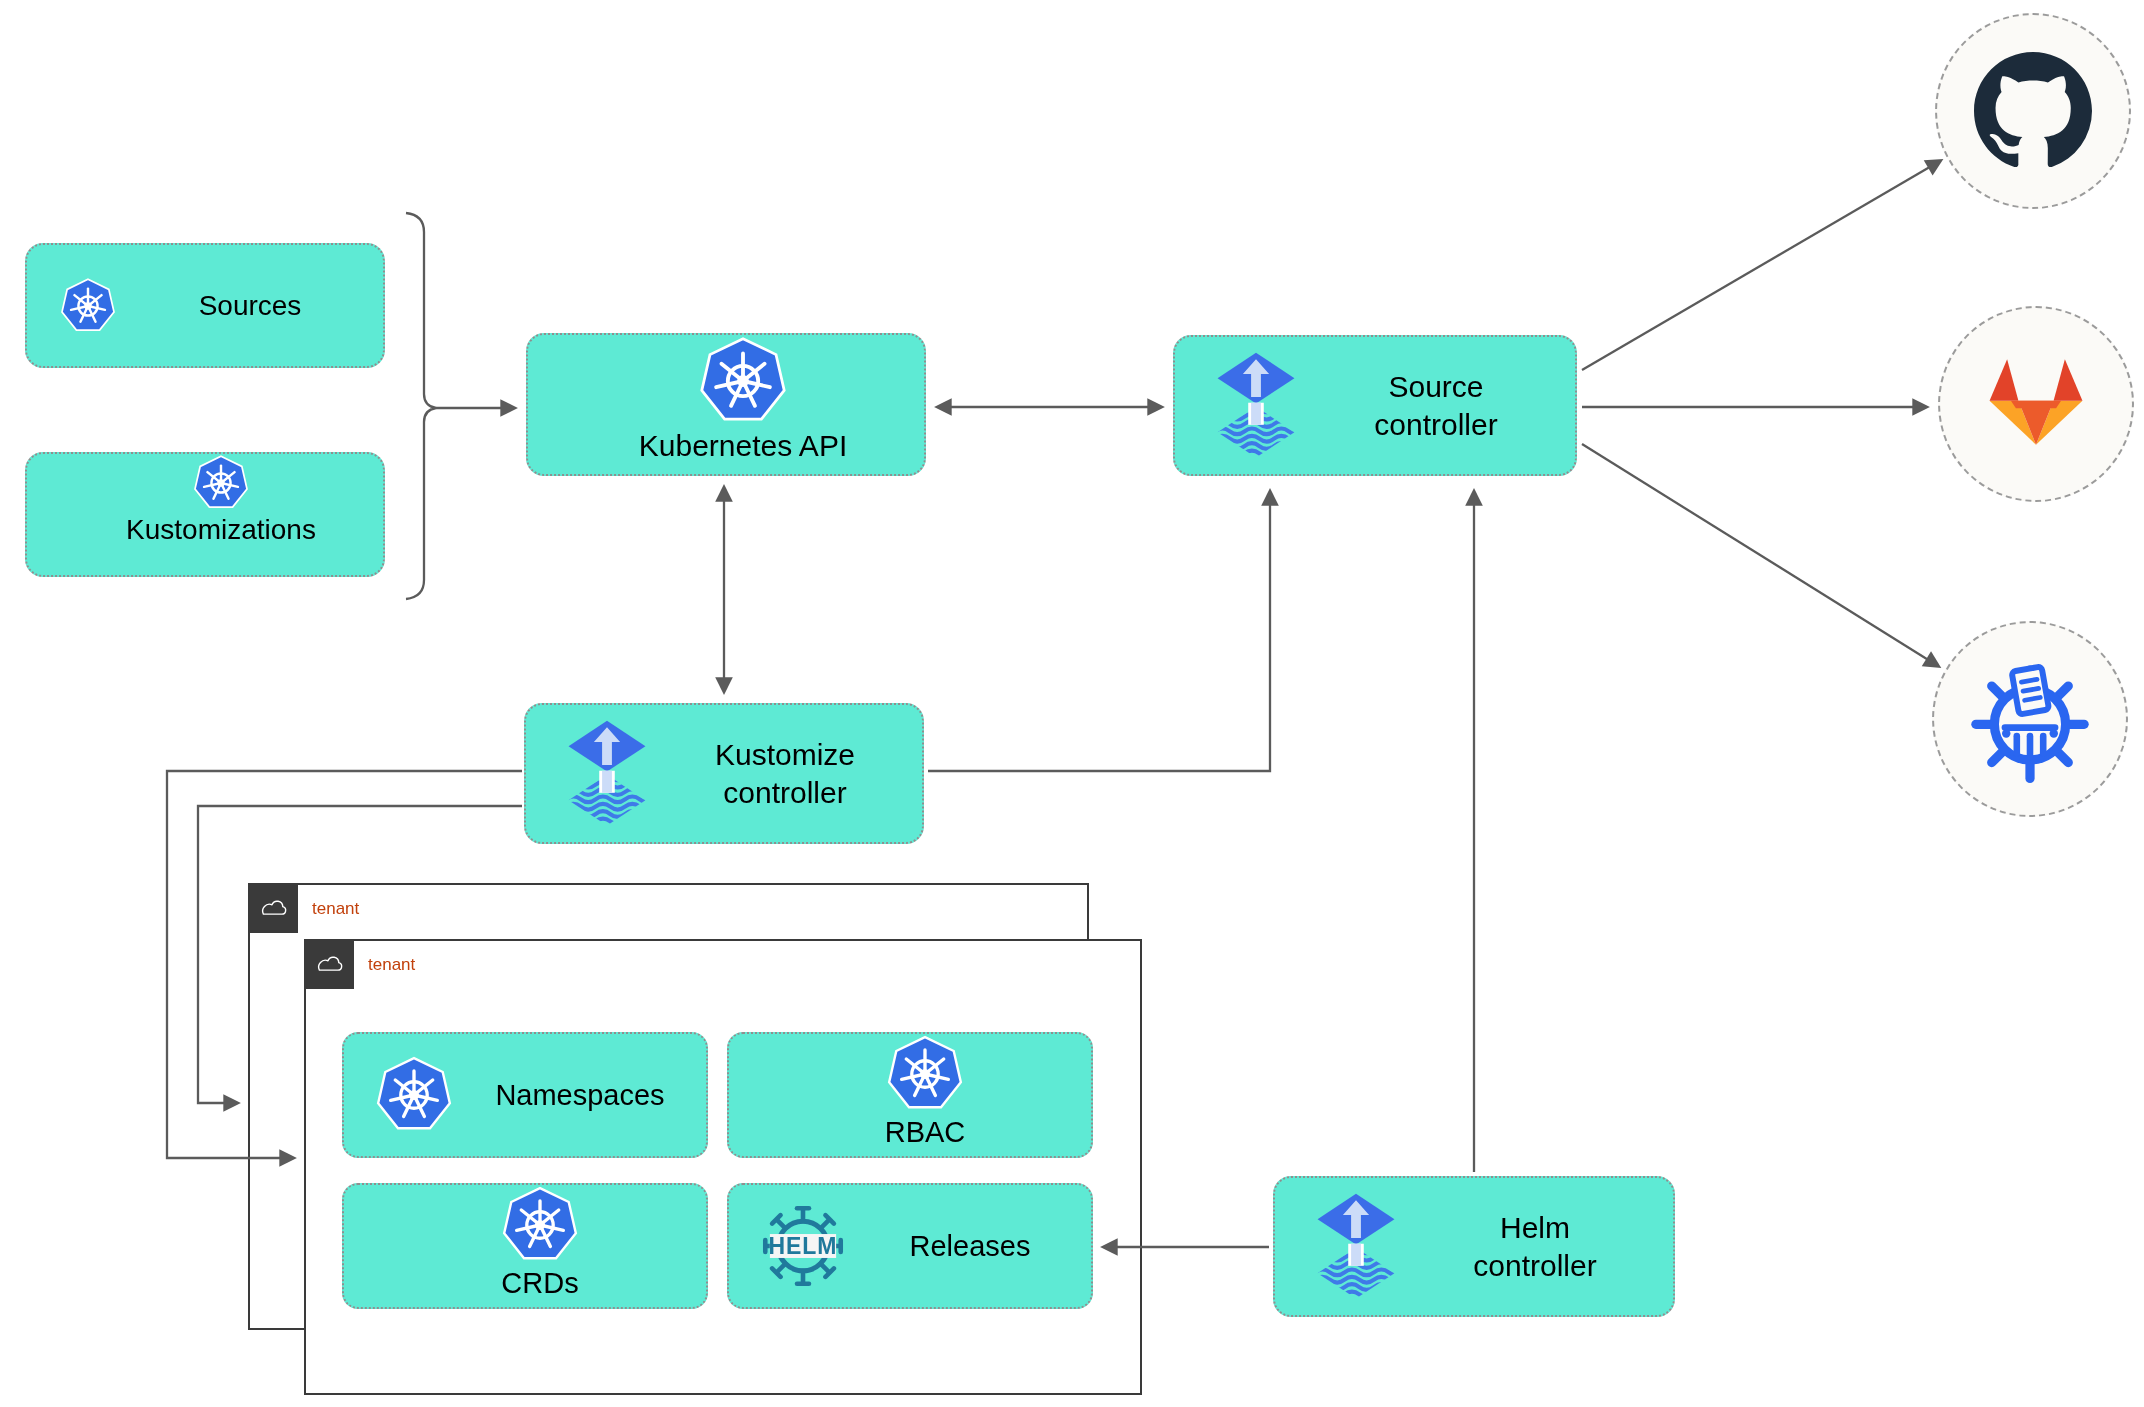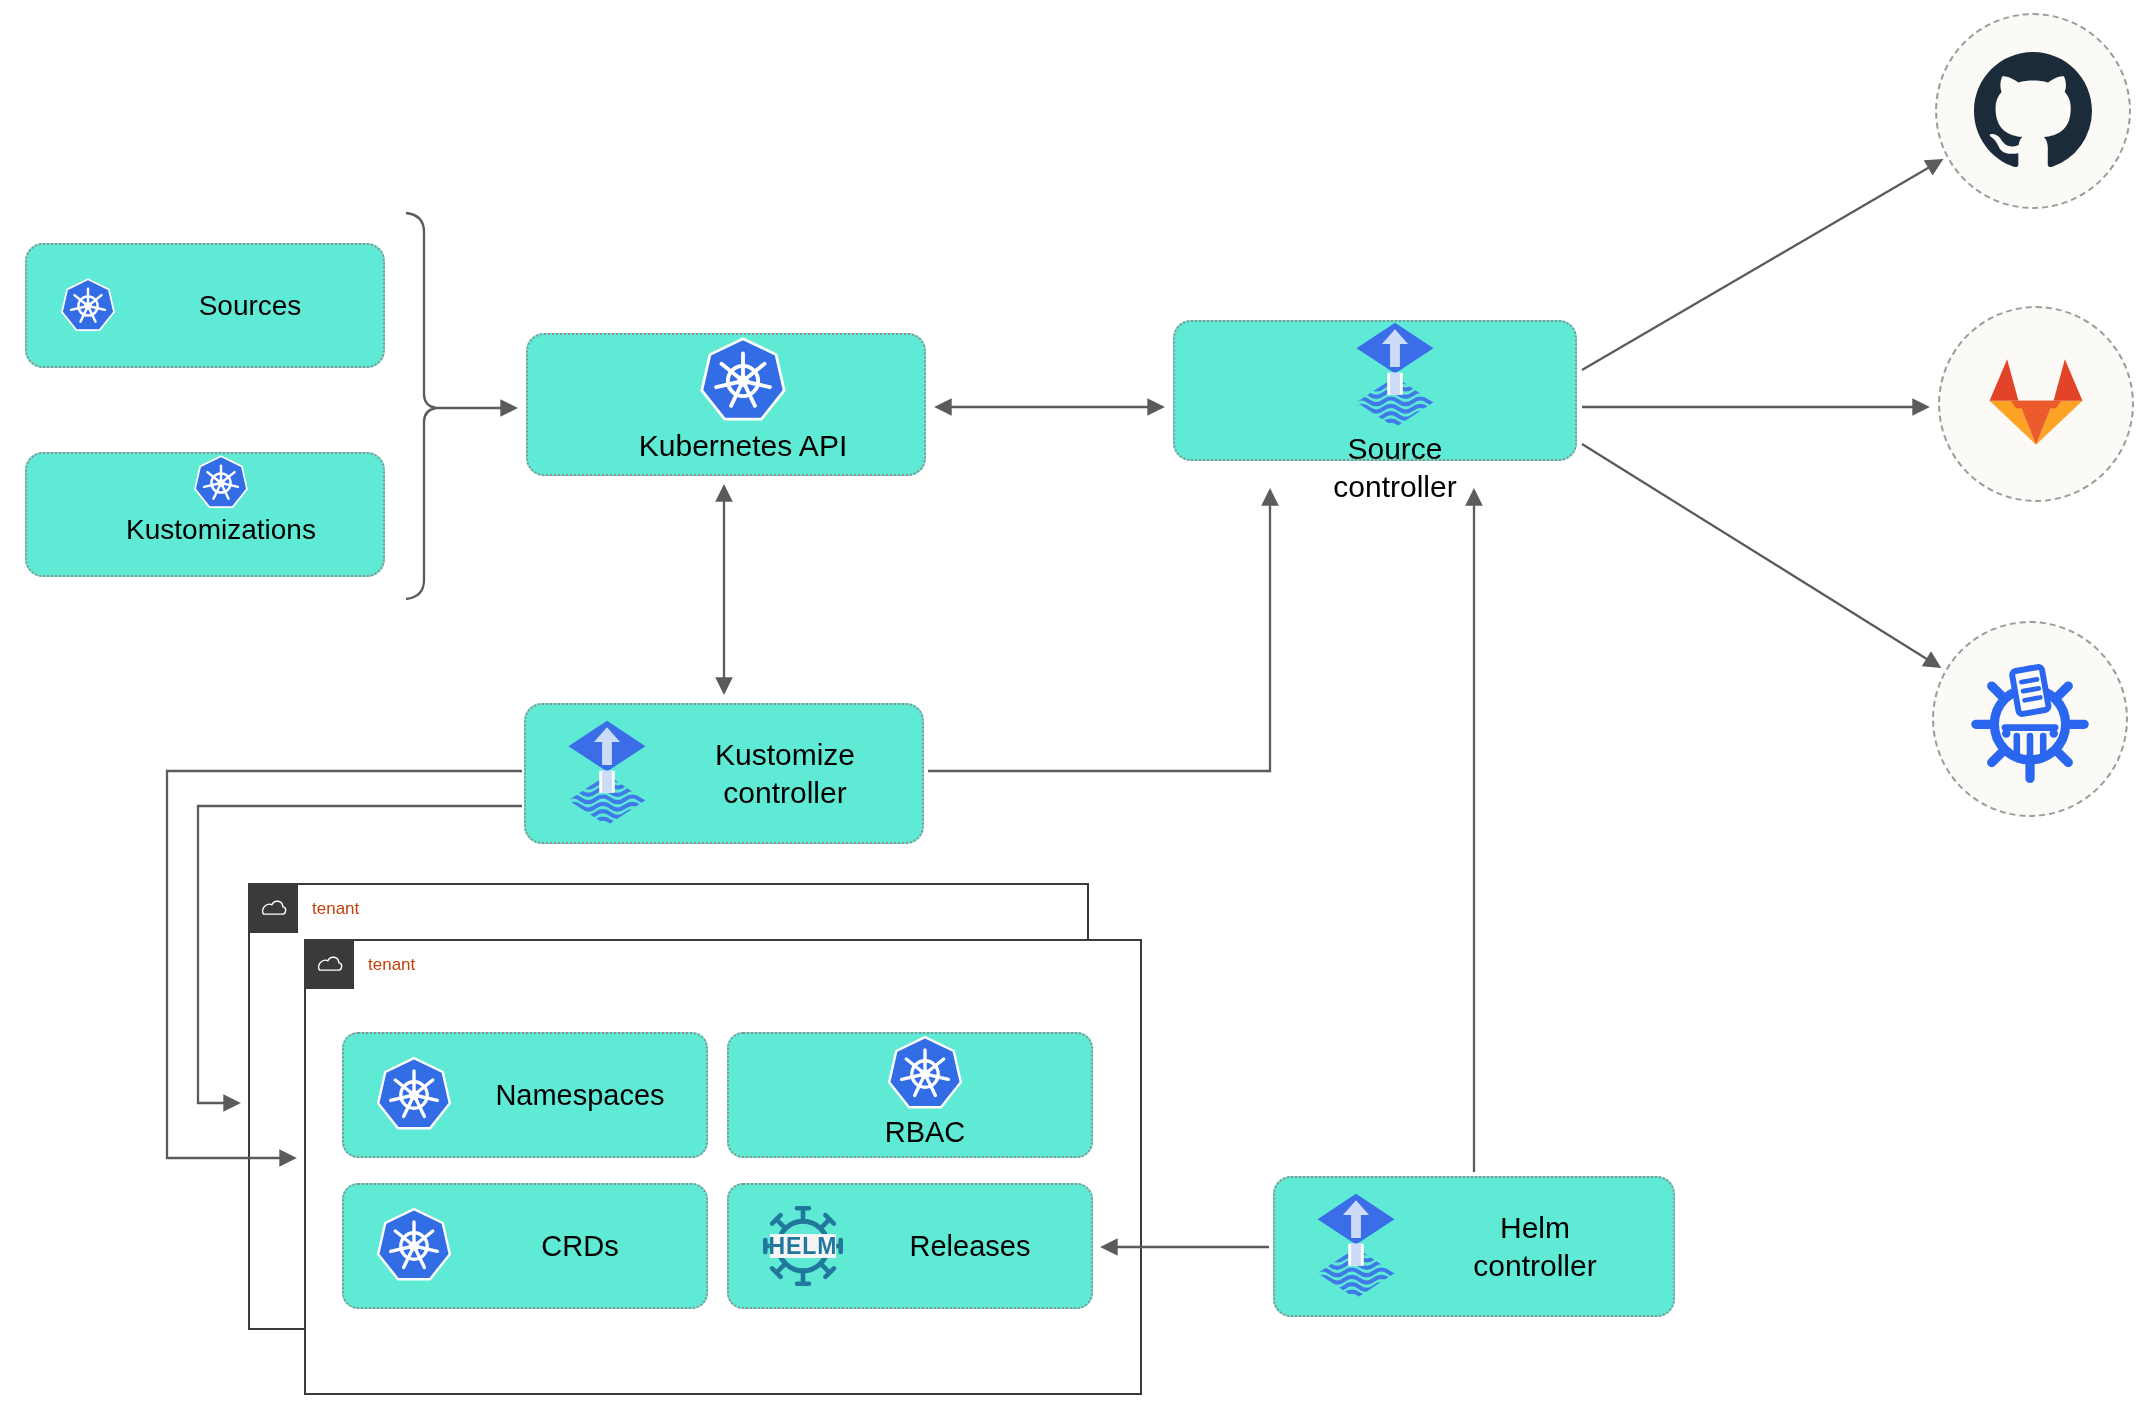--- a/index.html
+++ b/index.html
@@ -105,21 +105,21 @@
 
   <div class="dbox" style="left:526px;top:333px;width:400px;height:143px;padding-left:34px;flex-direction:column;">
     <span class="icon-wrap">
       <svg width="92" height="92" viewBox="0 0 100 100">
           <use href="#sym-k8s"></use>
         </svg>
     </span>
     <div class="node-label" style="max-width:260px;">Kubernetes API</div>
   </div>
 
-  <div class="dbox" style="left:1173px;top:320px;width:404px;height:141px;padding-left:40px;flex-direction:column;">
+  <div class="dbox" style="left:1173px;top:335px;width:404px;height:141px;padding-left:40px;">
     <span class="icon-wrap">
       <svg width="82" height="108" viewBox="0 0 100 132">
           <use href="#sym-flux"></use>
         </svg>
     </span>
     <div class="node-label" style="display:flex;justify-content:center;">
       <span class="lbl-constrain" style="width:180px;display:inline-block;">Source controller</span>
     </div>
   </div>
 
@@ -178,21 +178,21 @@
 
   <div class="dbox" style="left:727px;top:1032px;width:366px;height:126px;padding-left:30px;border-radius:16px;flex-direction:column;">
     <span class="icon-wrap">
       <svg width="80" height="80" viewBox="0 0 100 100">
           <use href="#sym-k8s"></use>
         </svg>
     </span>
     <div class="node-label inner-label">RBAC</div>
   </div>
 
-  <div class="dbox" style="left:342px;top:1183px;width:366px;height:126px;padding-left:30px;border-radius:16px;">
+  <div class="dbox" style="left:342px;top:1183px;width:366px;height:126px;padding-left:30px;border-radius:16px;flex-direction:column;">
     <span class="icon-wrap">
       <svg width="80" height="80" viewBox="0 0 100 100">
           <use href="#sym-k8s"></use>
         </svg>
     </span>
     <div class="node-label inner-label">CRDs</div>
   </div>
 
   <div class="dbox" style="left:727px;top:1183px;width:366px;height:126px;padding-left:28px;border-radius:16px;">
     <span class="icon-wrap">

